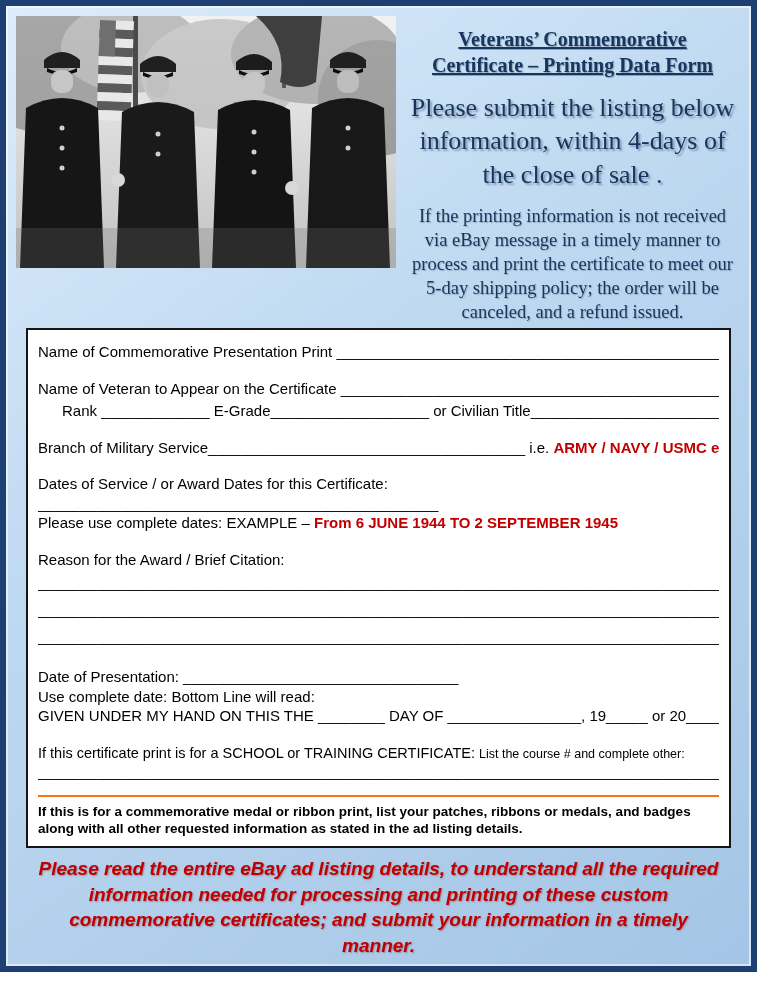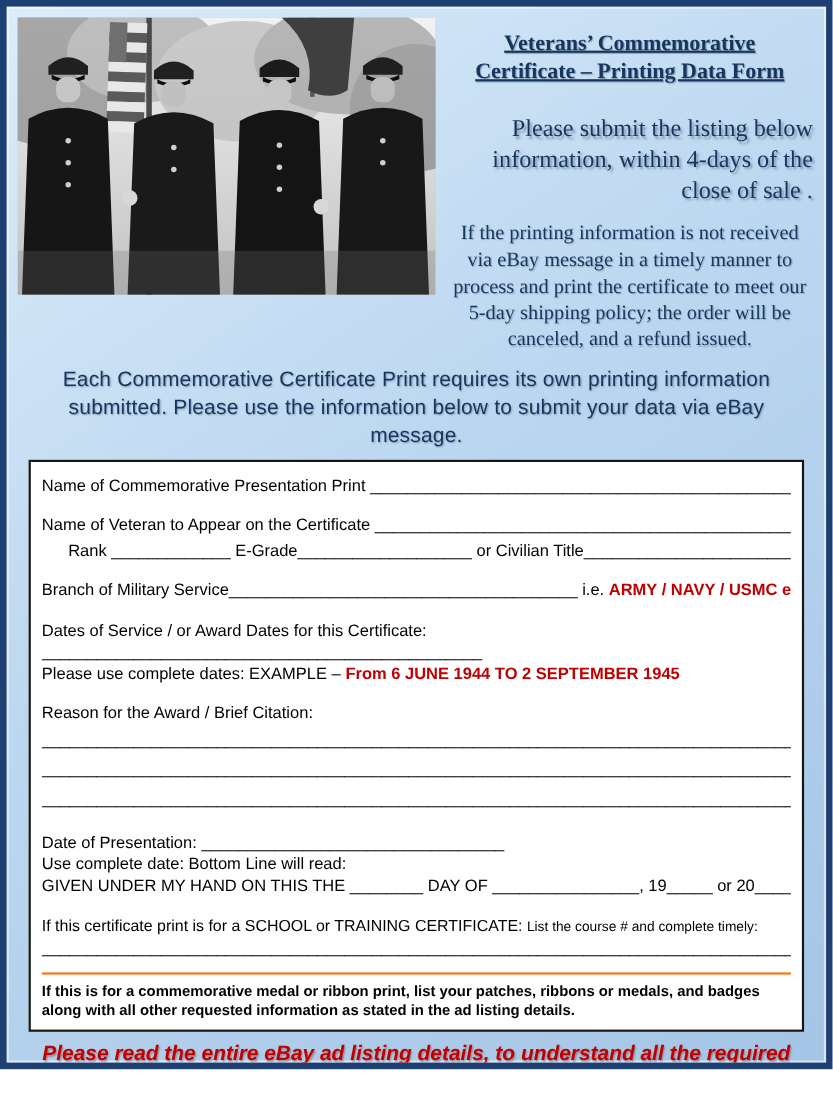--- a/index.html
+++ b/index.html
@@ -33,25 +33,24 @@
   }
   .title {
     font-size: 20px;
     font-weight: bold;
     text-decoration: underline;
     margin-top: 10px;
     line-height: 1.3;
     text-shadow: 1px 1px 1px rgba(90,110,140,0.55);
   }
   .subtitle {
-    font-size: 22px;
-    margin-top: 25px;
+    font-size: 26px;
+    margin-top: 13px;
     line-height: 1.28;
     text-shadow: 2px 2px 2px rgba(90,110,140,0.6);
-    text-align: right;
   }
   .notice {
     font-size: 18.5px;
     margin-top: 13px;
     line-height: 1.3;
     text-shadow: 1px 1px 1px rgba(110,130,160,0.5);
   }
   .intro {
     text-align: center;
     color: #17365d;
@@ -181,21 +180,20 @@
     <div class="head-col">
       <div class="title">
         <span>Veterans’ Commemorative</span><br>
         <span>Certificate – Printing Data Form</span>
       </div>
       <div class="subtitle">Please submit the listing below information, within 4-days of the close of sale .</div>
       <div class="notice">If the printing information is not received via eBay message in a timely manner to process and print the certificate to meet our 5-day shipping policy; the order will be canceled, and a refund issued.</div>
     </div>
   </div>
 
-  <div class="intro">Each Commemorative Certificate Print requires its own printing information submitted. Please use the information below to submit your data via eBay message.</div>
 
   <div class="box">
 
     <div class="row">
       <span>Name of Commemorative Presentation Print </span><span>____________________________________________________</span>
     </div>
 
     <div class="row gap">
       <span>Name of Veteran to Appear on the Certificate </span><span>________________________________________________</span>
     </div>
@@ -219,21 +217,21 @@
     <div class="row reason-line">__________________________________________________________________________________</div>
     <div class="row reason-line">__________________________________________________________________________________</div>
 
     <div class="row gap">
       <span>Date of Presentation: </span><span>_________________________________</span>
     </div>
     <div class="row">Use complete date: Bottom Line will read:</div>
     <div class="row">GIVEN UNDER MY HAND ON THIS THE ________ DAY OF ________________,  19_____ or 20______.</div>
 
     <div class="row gap">
-      <span class="school-label">If this certificate print is for a SCHOOL or TRAINING CERTIFICATE: </span><span class="small-note">List the course # and complete timely:</span>
+      <span class="school-label">If this certificate print is for a SCHOOL or TRAINING CERTIFICATE: </span><span class="small-note">List the course # and complete other:</span>
     </div>
     <div class="row">__________________________________________________________________________________</div>
 
     <div class="medal-note">If this is for a commemorative medal or ribbon print, list your patches, ribbons or medals, and badges along with all other requested information as stated in the ad listing details.</div>
   </div>
 
   <div class="footer">Please read the entire eBay ad listing details, to understand all the required information needed for processing and printing of these custom commemorative certificates; and submit your information in a timely manner.</div>
 
 </div>
 

